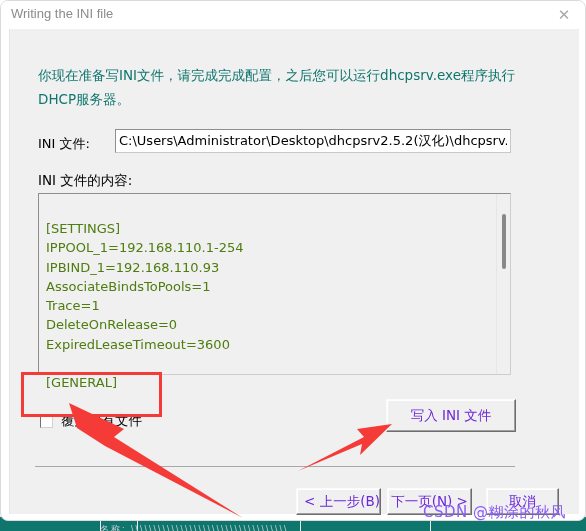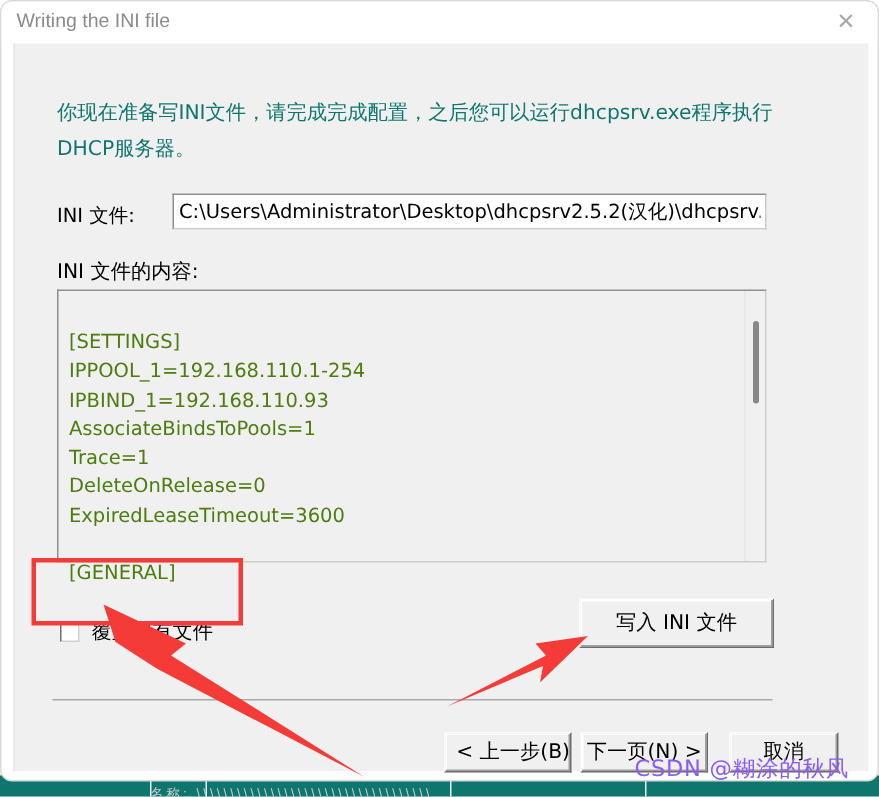--- a/index.html
+++ b/index.html
@@ -224,21 +224,21 @@
     position: absolute;
     box-sizing: border-box;
     background: #f0f0f0;
     border: 1px solid #707070;
     border-top-color: #fbfbfb;
     border-left-color: #fbfbfb;
     border-right-color: #6d6d6d;
     border-bottom-color: #6d6d6d;
     box-shadow: inset -1px -1px 0 #a0a0a0, inset 1px 1px 0 #ffffff;
     font-size: 13.5px;
-    color: #000000;
+    color: #6d28d9;
     text-align: center;
     cursor: pointer;
     user-select: none;
     font-family: "DejaVu Sans", "Liberation Sans", sans-serif;
   }
 
   #write-ini-btn {
     left: 376px;
     top: 370px;
     width: 130px;

